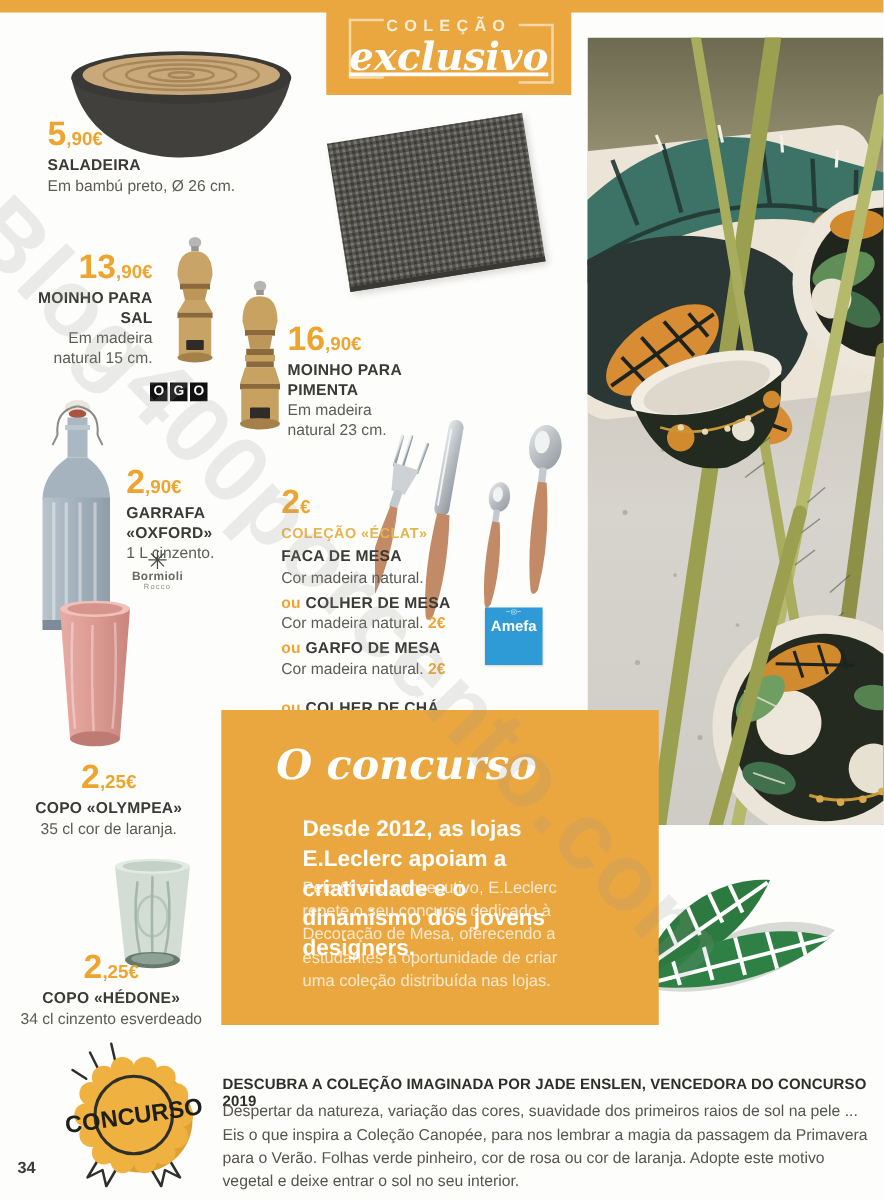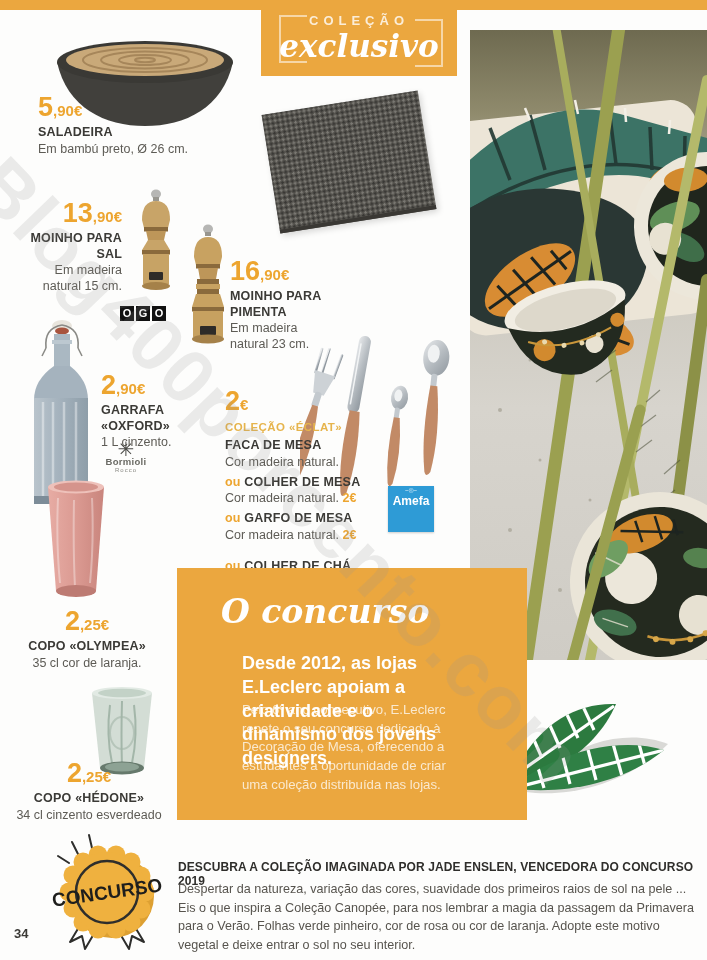--- a/index.html
+++ b/index.html
@@ -11,21 +11,21 @@
   .topstrip{left:0;top:0;width:707px;height:10px;background:var(--accent);}
   .banner{left:261px;top:0;width:196px;height:76px;background:var(--accent);}
   .bk{position:absolute;width:26px;height:44px;}
   .bk-l{left:18px;top:15px;border-left:2px solid rgba(255,255,255,.55);
         border-top:2px solid rgba(255,255,255,.55);border-bottom:2px solid rgba(255,255,255,.55);}
   .bk-r{right:14px;top:19px;border-right:2px solid rgba(255,255,255,.55);
         border-top:2px solid rgba(255,255,255,.55);border-bottom:2px solid rgba(255,255,255,.55);}
   .kicker{position:absolute;left:0;top:13px;width:100%;text-align:center;color:rgba(255,255,255,.8);
           font-size:13px;letter-spacing:5px;font-weight:bold;}
   .scriptt{position:absolute;left:0;top:28px;width:100%;text-align:center;color:#fff;
-           font-family:"DejaVu Serif",serif;font-style:italic;font-weight:bold;font-size:31px;}
+           font-family:"DejaVu Serif",serif;font-style:italic;font-weight:bold;font-size:31px;text-decoration:underline;}
 
   .price{color:var(--price);font-weight:bold;line-height:1;}
   .price .int{font-size:27px;}
   .price .dec{font-size:15px;}
   .pname{font-size:12.5px;font-weight:bold;color:var(--dark);letter-spacing:.2px;line-height:1.25;margin-top:4px;}
   .pdesc{font-size:12.5px;color:var(--gray);line-height:1.28;}
   .tr{text-align:right;} .tc{text-align:center;}
   .inprice{color:var(--price);font-weight:bold;}
   .ou{color:var(--price);font-weight:bold;}
   .collection{font-size:11.5px;font-weight:bold;color:#e6b44c;letter-spacing:.4px;margin:6px 0 3px;}

